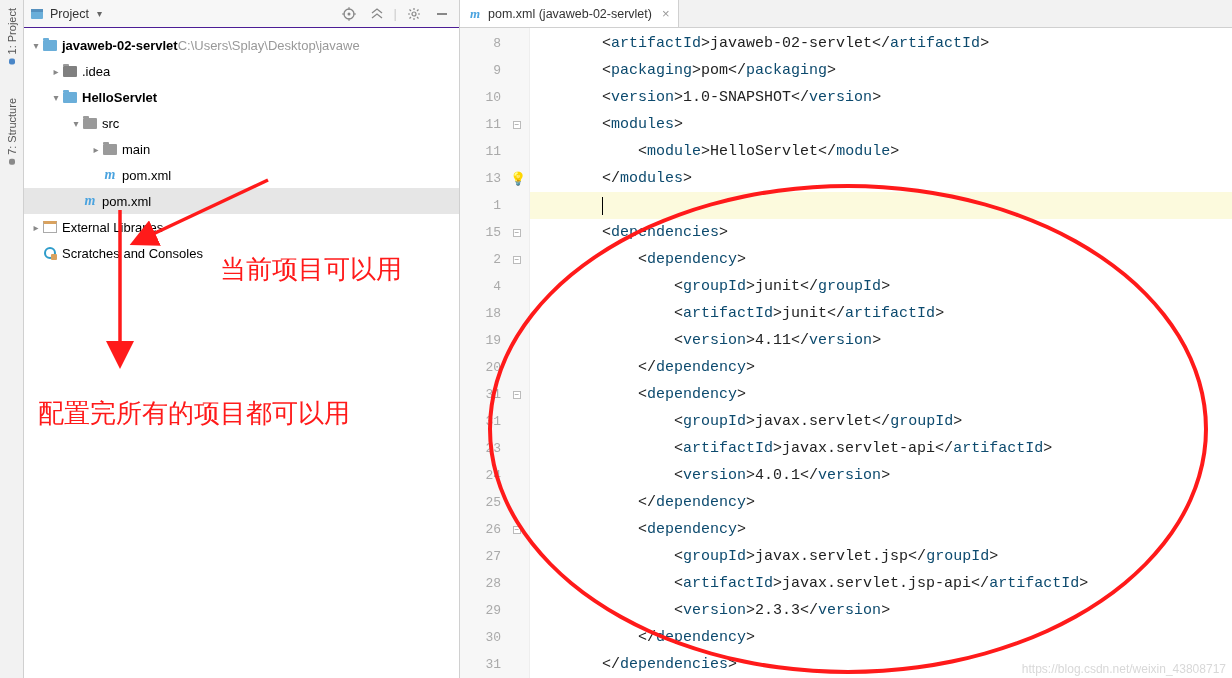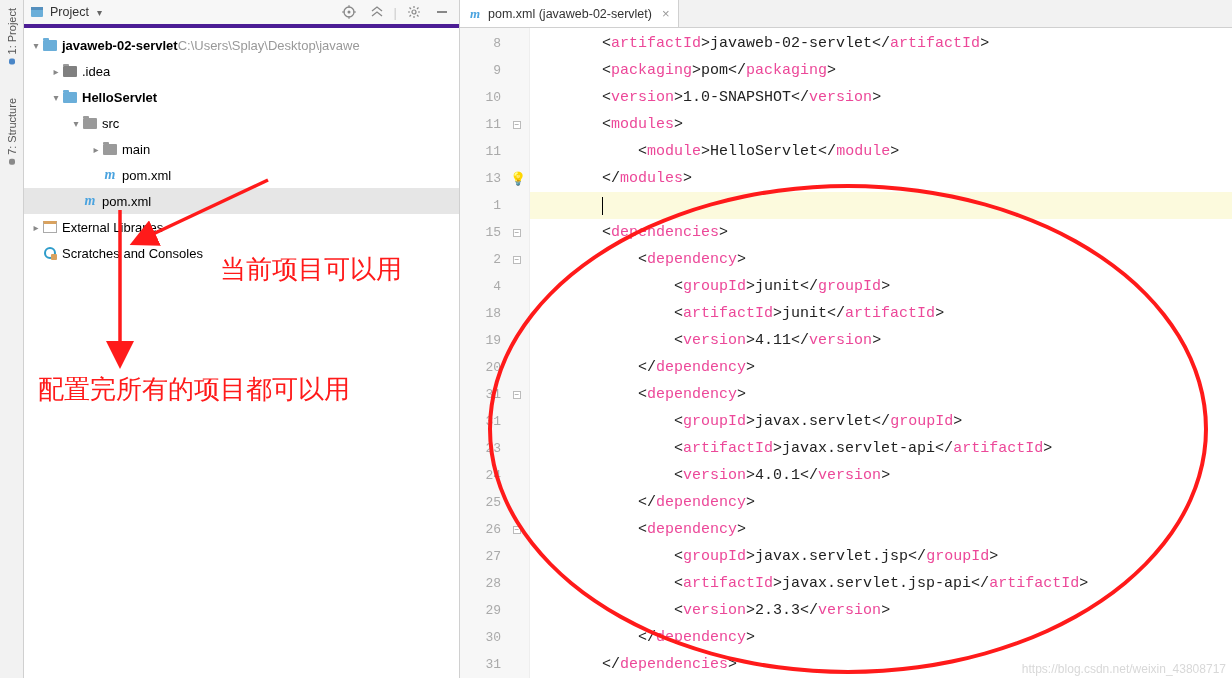--- a/index.html
+++ b/index.html
@@ -40,21 +40,21 @@
   background: #fff;
   border-right: 1px solid #d0d0d0;
   display: flex;
   flex-direction: column;
   position: relative;
 }
 .project-header {
   height: 28px;
   display: flex;
   align-items: center;
-  border-bottom: 4px solid #4c1d95;
+  border-bottom: 1px solid #4c1d95;
   background: #f7f7f7;
   padding: 0 6px;
   gap: 6px;
 }
 .proj-icon { width: 14px; height: 14px; }
 .project-header .title { font-size: 12.5px; color: #333; flex: 0 0 auto; }
 .project-header .dropdown-arrow { color: #666; font-size: 10px; margin-left: 2px; }
 .project-header .spacer { flex: 1; }
 .header-btn {
   width: 22px; height: 20px;
@@ -175,21 +175,21 @@
 }
 .code-lines {
   flex: 1;
   font-family: "Consolas", "Courier New", monospace;
   font-size: 15px;
   padding-top: 2px;
 }
 .code-line { height: 27px; display: flex; align-items: center; white-space: pre; color: #222; }
 .code-line.highlight { background: #fcfadd; }
 .tag-bracket { color: #222; }
-.tag-name { color: #ec4899; }
+.tag-name { color: #0c4a6e; }
 .tag-text { color: #222; }
 .caret {
   display: inline-block;
   width: 1px;
   height: 18px;
   background: #000;
   vertical-align: middle;
 }
 
 
@@ -472,18 +472,18 @@
   <div class="anno-text" style="left:220px; top:252px;">当前项目可以用</div>
 
   <svg class="red-arrow-svg" style="left:90px; top:206px;" width="60" height="170">
     <defs>
         <marker id="ah2" markerWidth="8" markerHeight="8" refX="6" refY="4" orient="auto">
           <path d="M0,0 L8,4 L0,8 Z" fill="#ff1a1a"></path>
         </marker>
       </defs>
     <line x1="30" y1="4" x2="30" y2="156" stroke="#ff1a1a" stroke-width="3.5" marker-end="url(#ah2)"></line>
   </svg>
-  <div class="anno-text" style="left:38px; top:372px;">配置完所有的项目都可以用</div>
+  <div class="anno-text" style="left:38px; top:396px;">配置完所有的项目都可以用</div>
 
   <div class="red-oval" style="left:488px; top:184px; width:720px; height:490px;"></div>
 
   <div class="watermark">https://blog.csdn.net/weixin_43808717</div>
 </div>
 
 </body></html>

